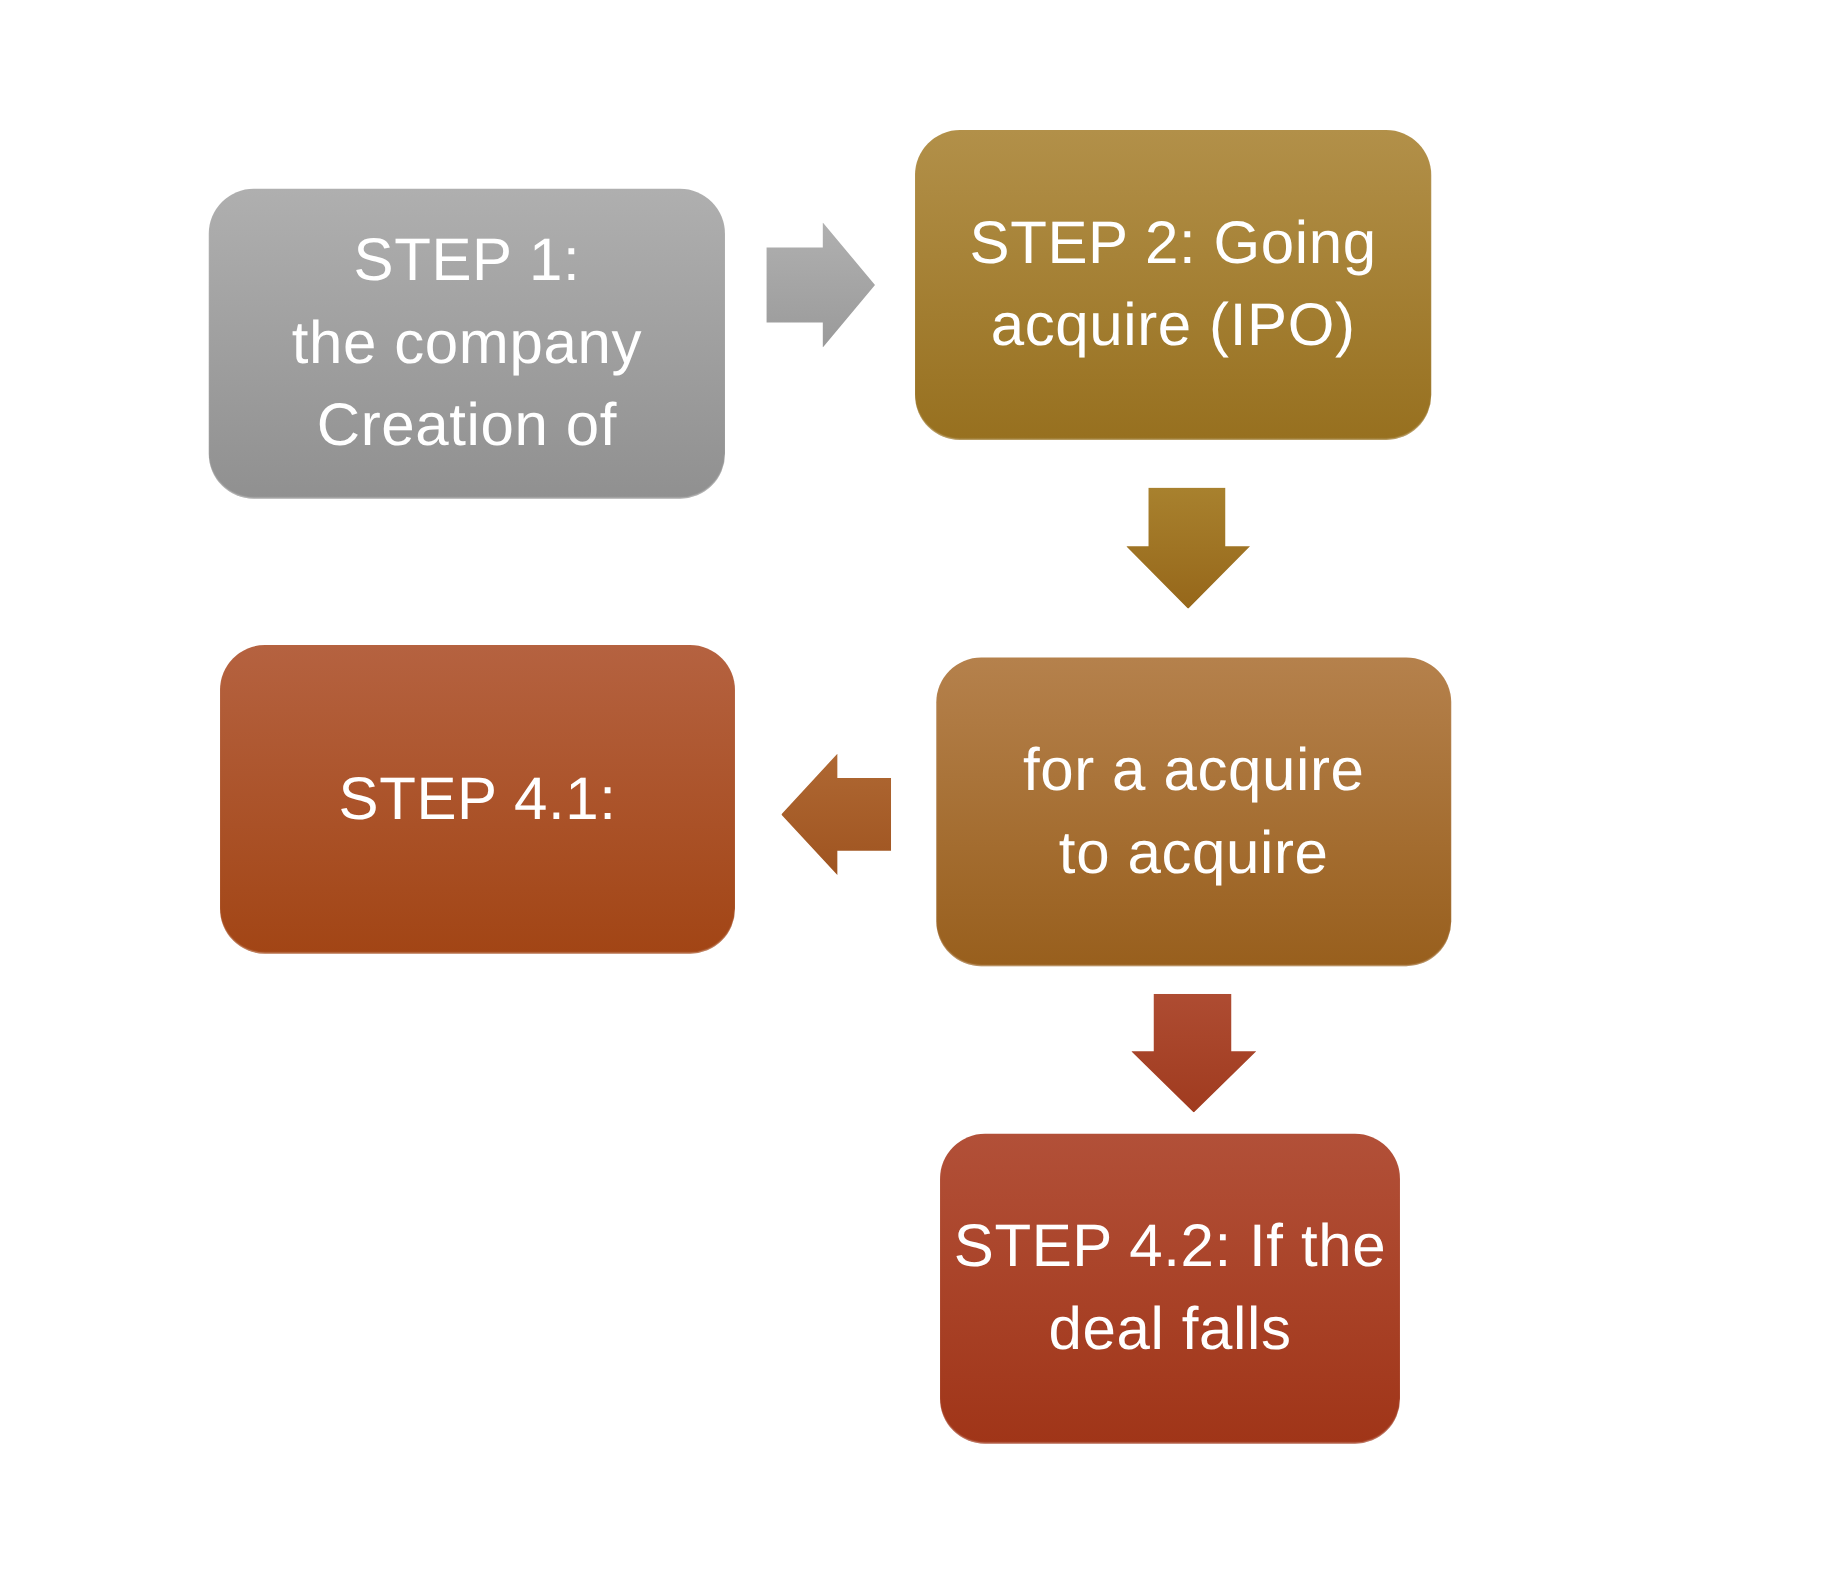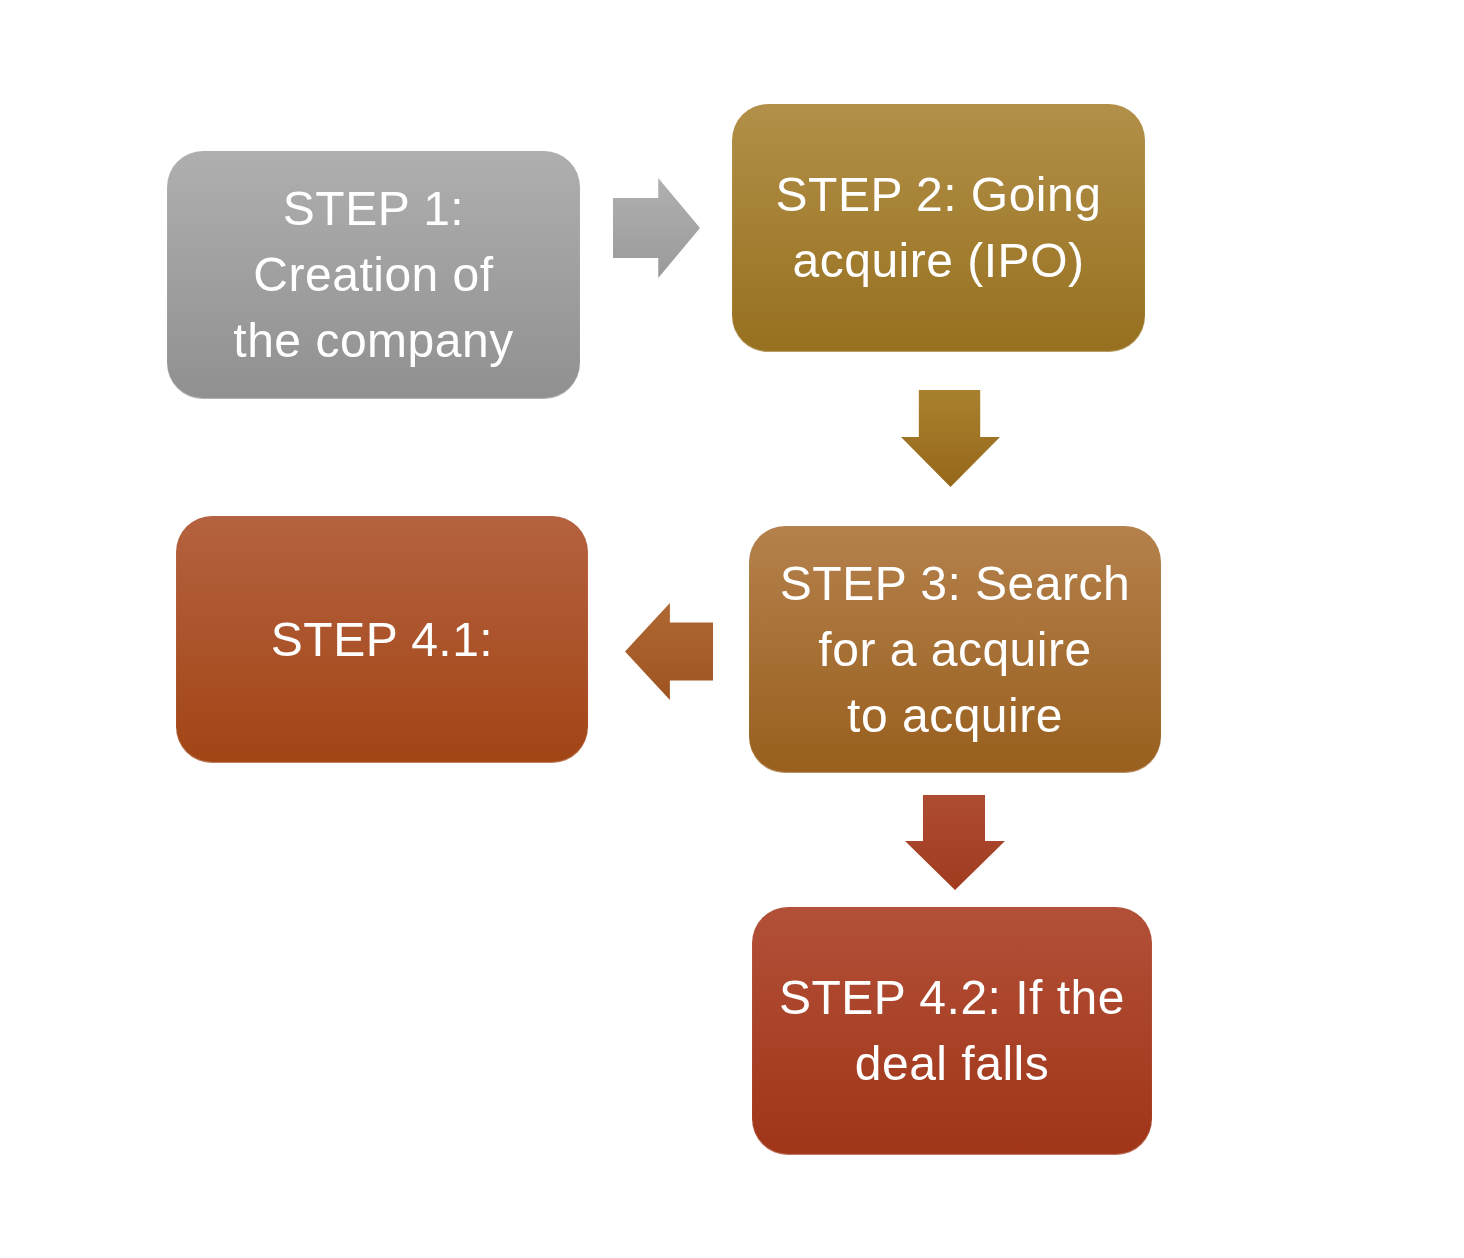--- a/index.html
+++ b/index.html
@@ -42,48 +42,47 @@
     clip-path: polygon(18% 0%, 80% 0%, 80% 48.5%, 100% 48.5%, 50% 100%, 0% 48.5%, 18% 48.5%);
   }
   .arrow-left {
     clip-path: polygon(100% 20%, 51% 20%, 51% 0%, 0% 50%, 51% 100%, 51% 80%, 100% 80%);
   }
   
   #node-step1   { left: 167px; top: 103px; width: 413px; height: 248px; }
   #node-step2   { left: 732px; top: 104px; width: 413px; height: 248px; }
   #node-step3   { left: 749px; top: 526px; width: 412px; height: 247px; }
   #node-step4-1 { left: 176px; top: 516px; width: 412px; height: 247px; text-align: center; }
-  #node-step4-2 { left: 752px; top: 907px; width: 400px; height: 248px; }
+  #node-step4-2 { left: 752px; top: 907px; width: 368px; height: 248px; }
   #arrow-1 { left: 613px; top: 178px; width: 87px;  height: 100px; }
   #arrow-2 { left: 901px; top: 390px; width: 99px;  height: 97px;  }
   #arrow-3 { left: 625px; top: 603px; width: 88px;  height: 97px;  }
   #arrow-4 { left: 905px; top: 795px; width: 100px; height: 95px;  }
 </style>
 </head>
 <body style="background: rgb(255, 255, 255);">
 
 <div class="canvas">
 
   <div class="node" id="node-step1" style="background: linear-gradient(rgb(175, 175, 175), rgb(144, 144, 144)); margin-top: 48px;">
     <span>STEP 1:</span>
+    <span>the company</span>
     <span>Creation of</span>
-    <span>the company</span>
   </div>
 
   <div class="arrow arrow-right" id="arrow-1" style="background: linear-gradient(rgb(176, 176, 176), rgb(154, 154, 154));"></div>
 
   <div class="node" id="node-step2" style="background: linear-gradient(rgb(178, 144, 73), rgb(151, 112, 31));">
     <span>STEP 2: Going</span>
     <span>acquire (IPO)</span>
   </div>
 
   <div class="arrow arrow-down" id="arrow-2" style="background: linear-gradient(rgb(168, 129, 46), rgb(150, 103, 26));"></div>
 
   <div class="node" id="node-step3" style="background: linear-gradient(rgb(181, 129, 76), rgb(152, 95, 29));">
-    <span>STEP 3: Search</span>
     <span>for a acquire</span>
     <span>to acquire</span>
   </div>
 
   <div class="arrow arrow-left" id="arrow-3" style="background: linear-gradient(rgb(175, 104, 51), rgb(159, 84, 32));"></div>
 
   <div class="node" id="node-step4-1" style="background: linear-gradient(rgb(181, 98, 64), rgb(162, 69, 21));">
     <span>STEP 4.1:</span>
   </div>
 

